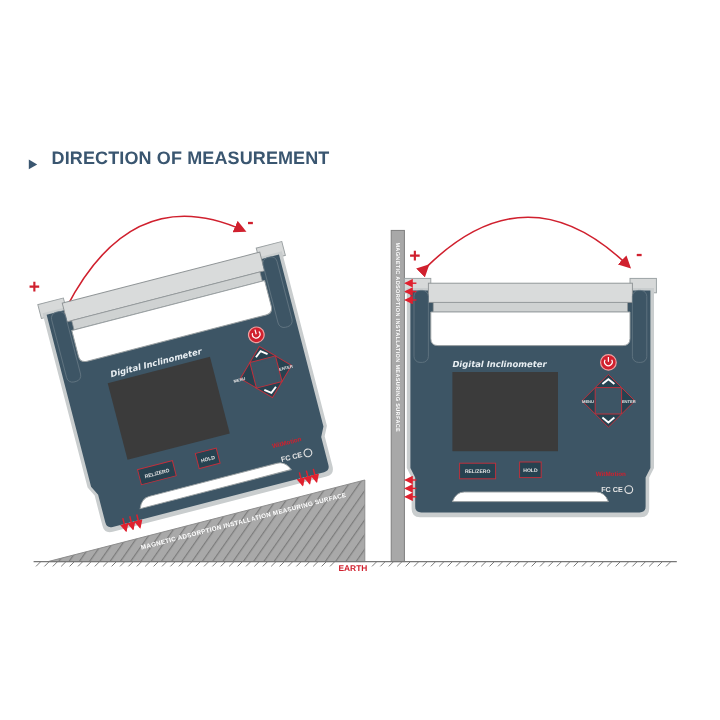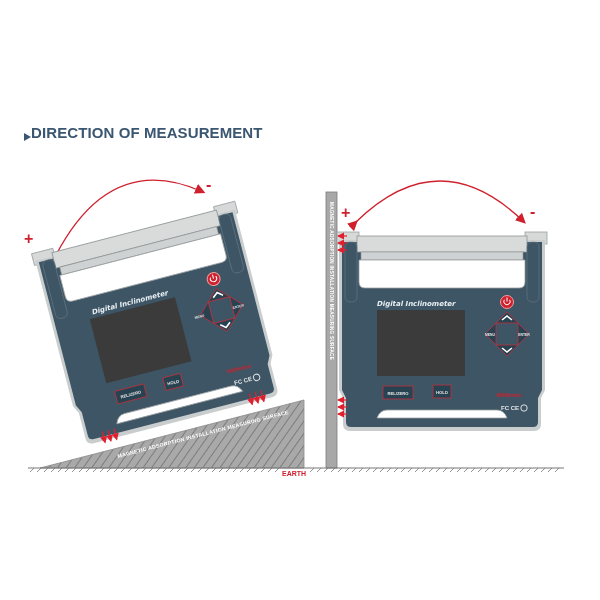--- a/index.html
+++ b/index.html
@@ -1,17 +1,17 @@
 <!DOCTYPE html>
 <html><head>
 <meta charset="utf-8">
 <style>
   html, body { margin:0; padding:0; background:#ffffff; }
   body { width:600px; height:600px; position:relative; overflow:hidden; font-family:"Liberation Sans", sans-serif; }
-  .heading { position:absolute; left:24px; top:124px; display:flex; align-items:flex-end; }
+  .heading { position:absolute; left:24px; top:124px; display:flex; align-items:flex-end; gap:12px; }
   .heading .tri { width:0; height:0; border-left:7px solid #3a5670; border-top:4.5px solid transparent; border-bottom:4.5px solid transparent; }
   .heading .title { font-weight:bold; font-size:15px; color:#3a5670; letter-spacing:0.1px; }
   svg.scene { position:absolute; left:0; top:0; }
   .device-label { font-family:"DejaVu Sans", sans-serif; font-style:italic; font-weight:bold; fill:#e8eef2; }
   .btn-txt { font-family:"Liberation Sans", sans-serif; font-weight:bold; fill:#e6e6e6; }
   .red-txt { font-family:"Liberation Sans", sans-serif; font-weight:bold; fill:#d0202e; }
   .surf-txt { font-family:"Liberation Sans", sans-serif; font-weight:bold; fill:#ffffff; letter-spacing:0.3px; }
 </style>
 </head>
 <body>

